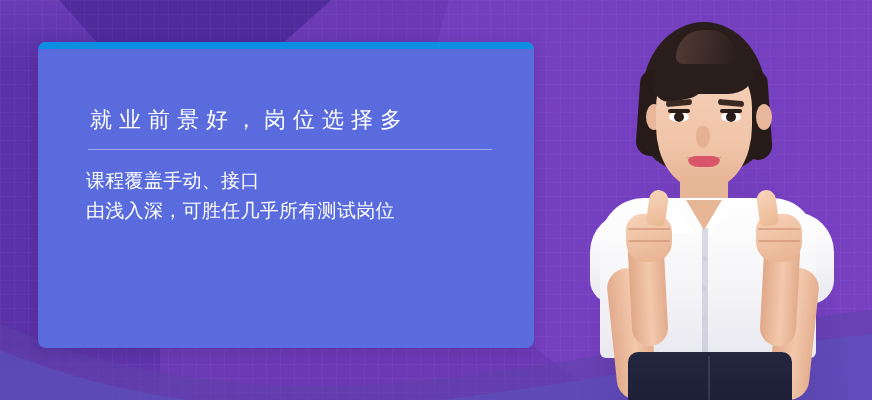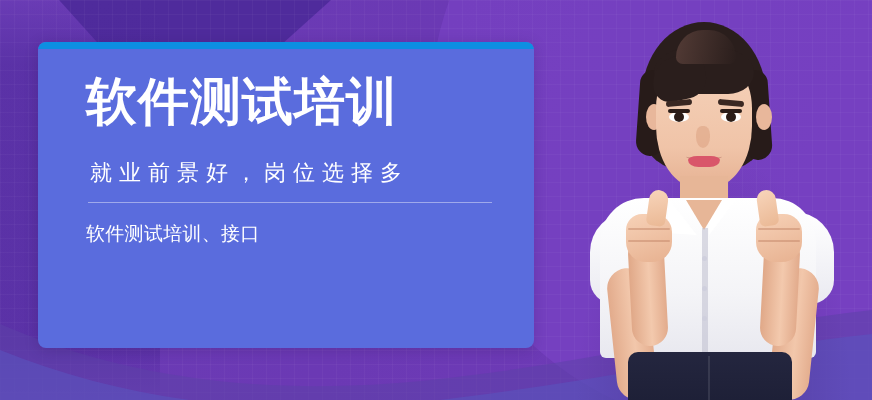--- a/index.html
+++ b/index.html
@@ -490,25 +490,25 @@
   <div class="bg-grid"></div>
 
   <svg class="bg-wave" viewBox="0 0 872 120" preserveAspectRatio="none">
     <path d="M0,44 C120,96 260,118 430,100 C600,82 740,44 872,30 L872,120 L0,120 Z" fill="#5c41a8" opacity="0.55"></path>
     <path d="M0,70 C130,122 270,140 440,120 C610,100 750,66 872,54 L872,120 L0,120 Z" fill="#5a55c0" opacity="0.55"></path>
   </svg>
 
   <div class="card">
     <div class="card-accent"></div>
     <div class="card-inner">
-      <h1 class="headline">软件测试培训</h1>
       <div class="subhead">就业前景好，岗位选择多</div>
       <div class="divider"></div>
       <div class="body-copy">
-        <span class="line">软件测试培训、接口</span>
+        <span class="line">课程覆盖手动、接口</span>
+        <span class="line">由浅入深，可胜任几乎所有测试岗位</span>
       </div>
     </div>
   </div>
 
   <div class="person">
     <div class="p-shadow"></div>
 
     <div class="p-hair"></div>
     <div class="p-hair-side-l"></div>
     <div class="p-hair-side-r"></div>

